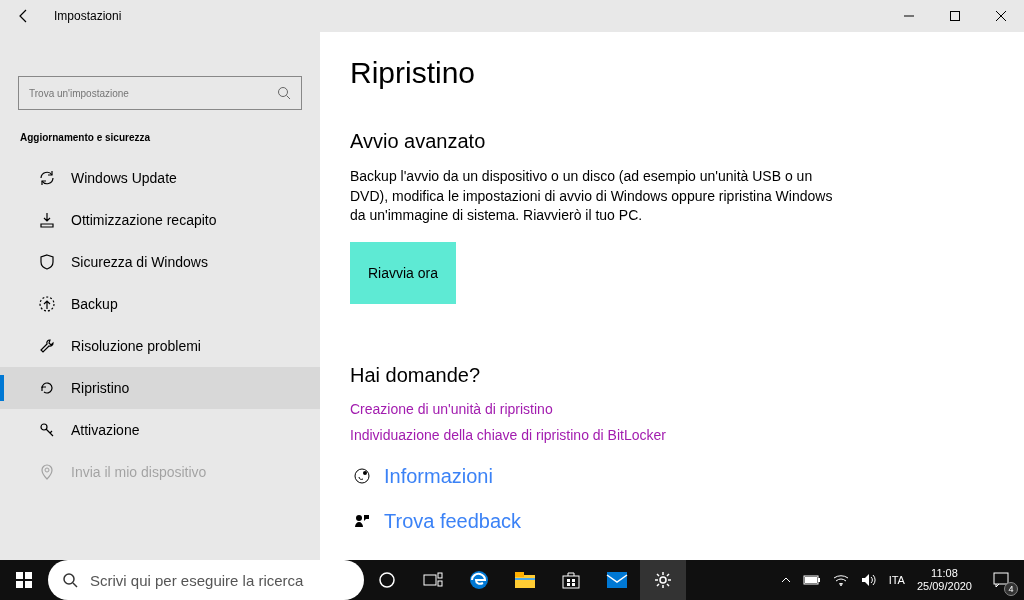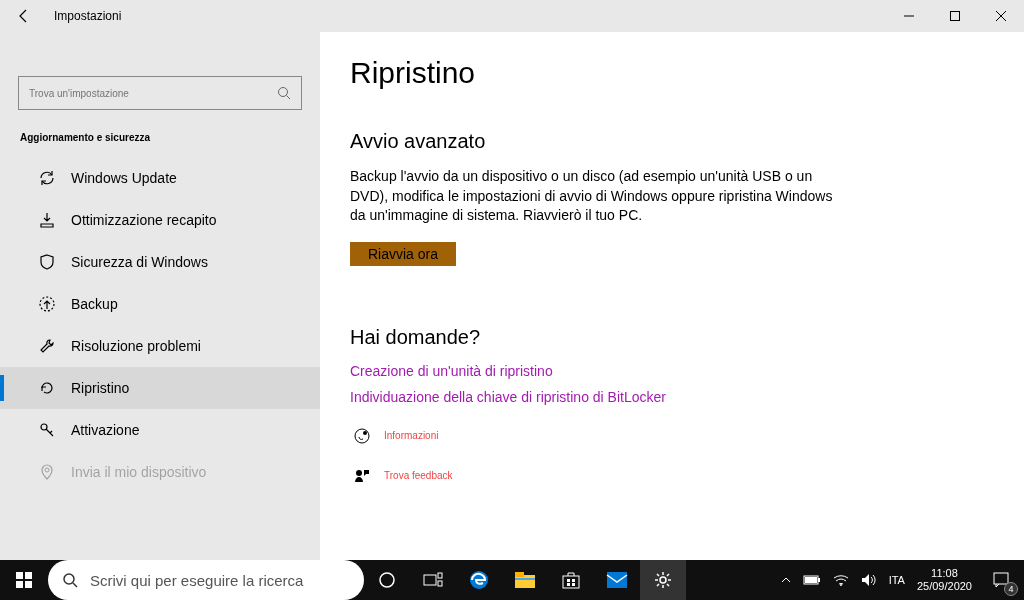--- a/index.html
+++ b/index.html
@@ -22,25 +22,25 @@
 .section-title { font-size: 10px; font-weight: 600; padding: 22px 20px 14px; }
 .nav { overflow-y: auto; max-height: 360px; }
 .nav-item { display: flex; align-items: center; padding: 12px 37px; cursor: pointer; position: relative; }
 .nav-item.selected::before { content: ""; position: absolute; left: 0; top: 8px; bottom: 8px; width: 4px; background: #0078d4; }
 .nav-item.selected { background: #d8d8d8; }
 
 .content { flex: 1; padding: 24px 30px; overflow-y: auto; }
 .content h1 { font-weight: 400; font-size: 30px; margin-bottom: 40px; }
 .content h2 { font-weight: 400; font-size: 20px; margin-bottom: 14px; }
 .content p.desc { font-size: 14px; max-width: 500px; line-height: 1.4; margin-bottom: 16px; }
-.content button.action { background: #a16207; border: none; padding: 4px 18px; font-size: 14px; cursor: pointer; margin-bottom: 60px; }
+.content button.action { background: #5eead4; border: none; padding: 23px 18px; font-size: 14px; cursor: pointer; margin-bottom: 60px; }
 .links a { display: block; color: #a21caf; font-size: 14px; margin-bottom: 10px; text-decoration: none; cursor: pointer; }
 .help-row { display: flex; align-items: center; margin-top: 22px; }
 .help-row .hicon { width: 24px; margin-right: 10px; display: flex; justify-content: center; }
-.help-row a { color: #ef4444; font-size: 10px; text-decoration: none; cursor: pointer; }
+.help-row a { color: #3b82f6; font-size: 20px; text-decoration: none; cursor: pointer; }
 
 .taskbar { height: 40px; background: #101010; display: flex; align-items: center; color: #fff; font-size: 12px; position: relative; }
 .taskbar .start { width: 48px; height: 100%; display: flex; justify-content: center; align-items: center; cursor: pointer; }
 .taskbar .search { background: #fff; color: #555; height: 40px; width: 316px; display: flex; align-items: center; padding: 0 14px; cursor: text; border-radius: 20px; }
 .taskbar .search .sicon { margin-right: 12px; }
 .taskbar .tb-icon { width: 46px; height: 100%; display: flex; justify-content: center; align-items: center; cursor: pointer; }
 .taskbar .tb-icon.active { background: #333; }
 .taskbar .tray { margin-left: auto; display: flex; align-items: center; height: 100%; }
 .taskbar .tray > div { padding: 0 6px; height: 100%; display: flex; flex-direction: column; justify-content: center; align-items: center; cursor: pointer; font-size: 11px; }
 .taskbar .clock { text-align: right; line-height: 1.2; padding: 0 8px; }

